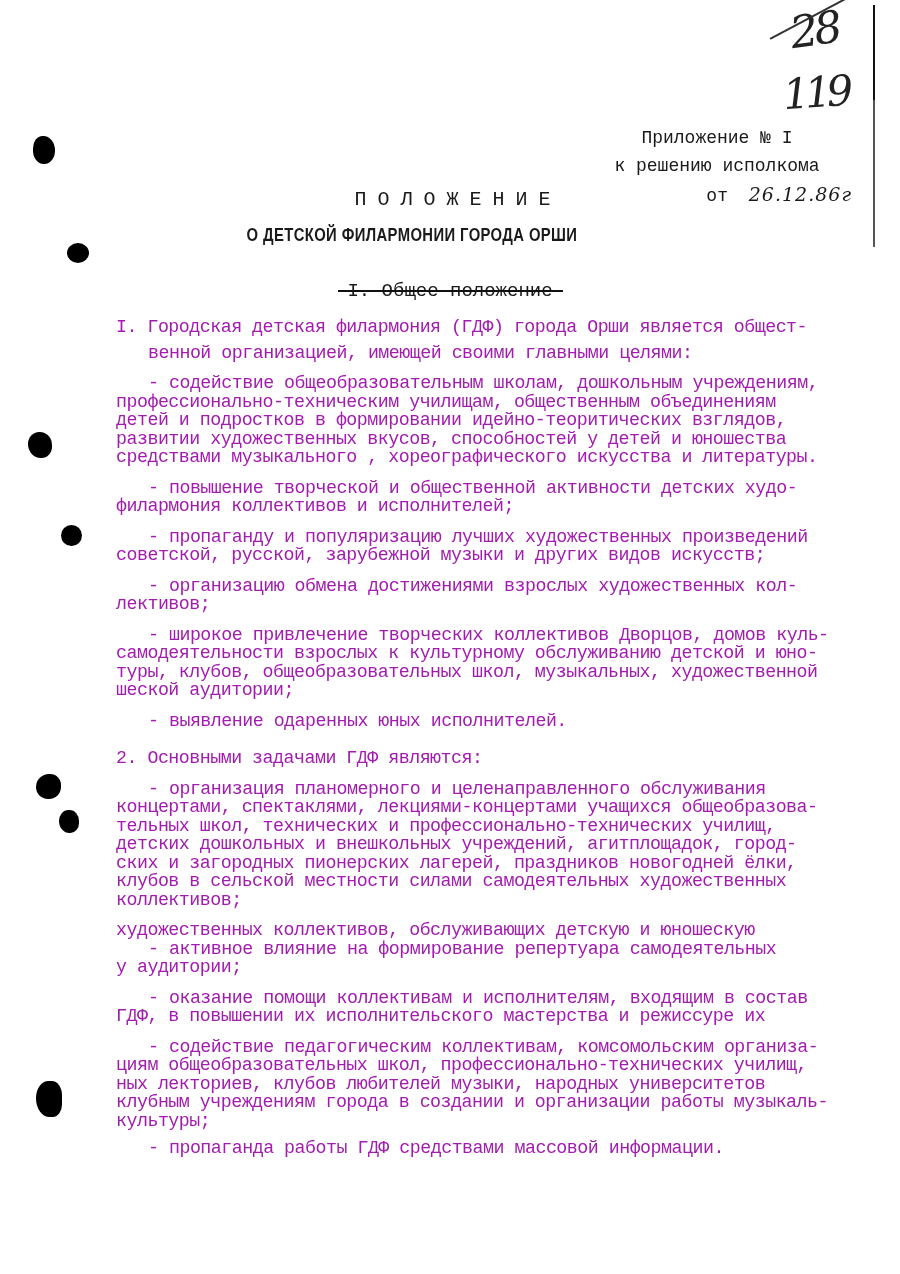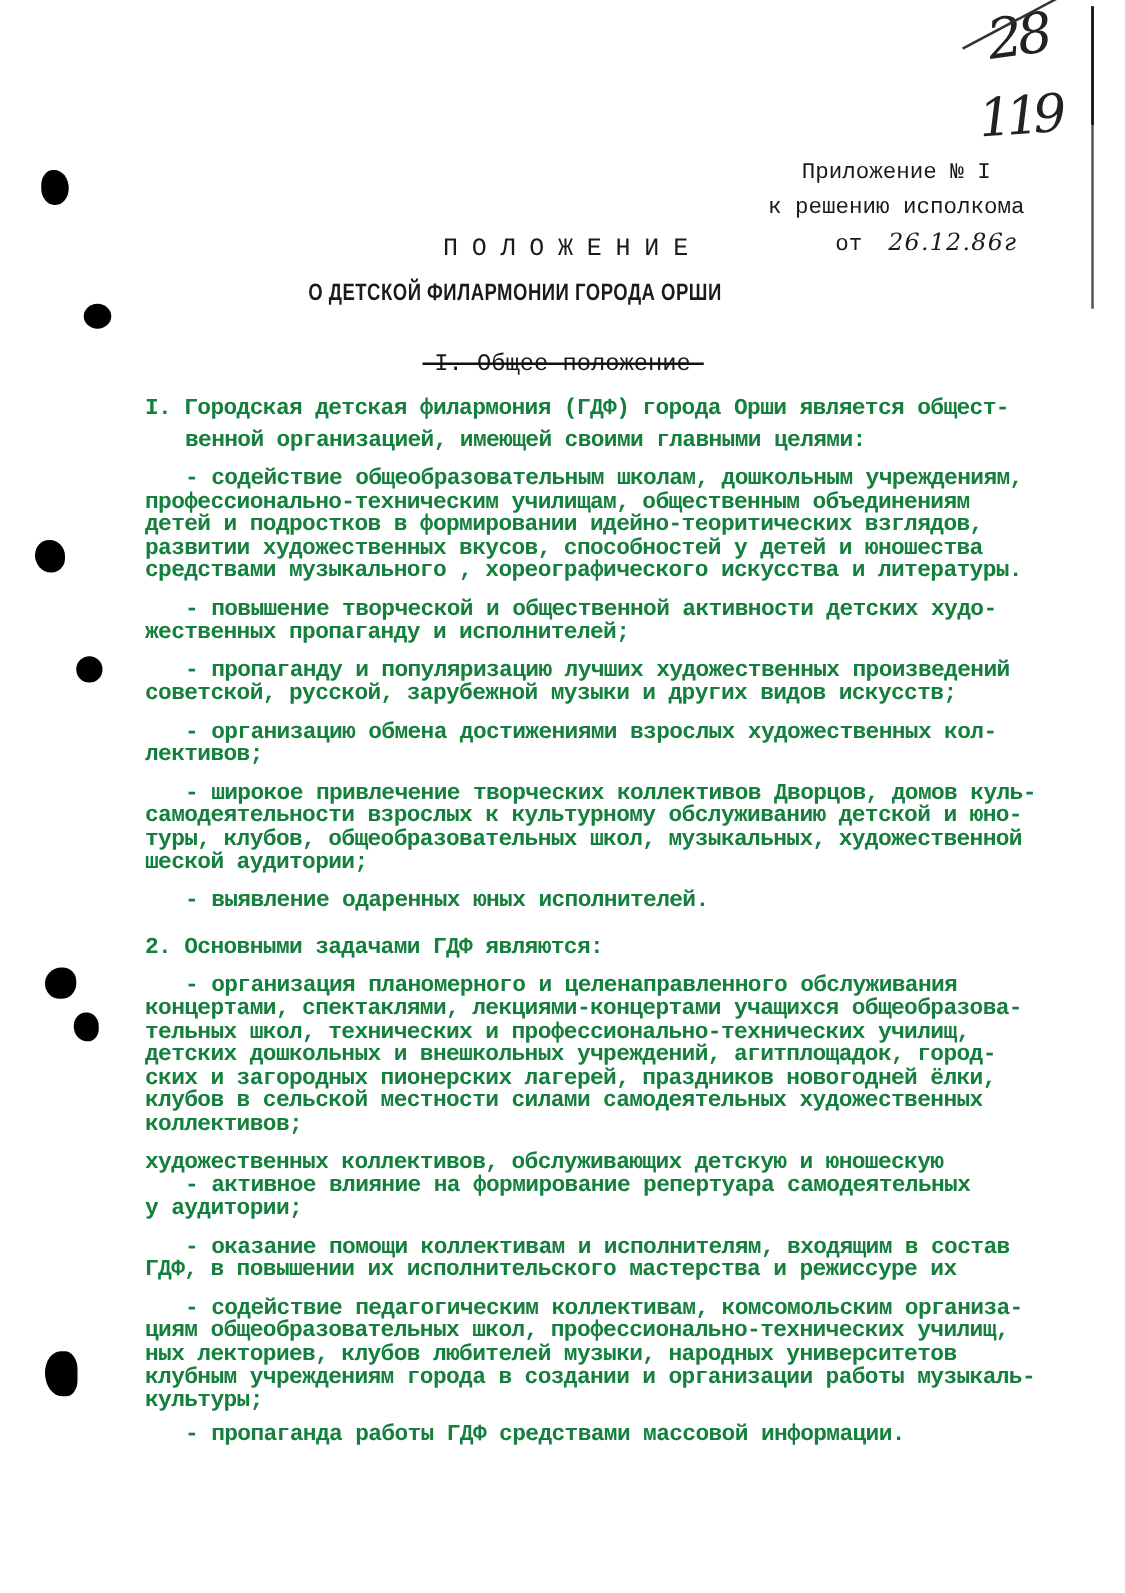--- a/index.html
+++ b/index.html
@@ -76,21 +76,21 @@
       position: absolute;
       left: 582px;
       top: 76px;
       font-size: 18px;
       line-height: 28px;
       text-align: center;
       width: 270px;
       margin-top: 48px;
     }
     .annex .row { white-space: nowrap; }
-    .annex .row.date { text-align: center; padding-left: 48px; }
+    .annex .row.date { text-align: right; padding-left: 48px; }
 
     .title {
       position: absolute;
       left: 0; width: 900px;
       text-align: center;
       white-space: nowrap;
     }
     .title-main {
       top: 188px;
       font-size: 20px;
@@ -122,22 +122,22 @@
     }
 
     .body-text {
       position: absolute;
       left: 116px;
       top: 318px;
       width: 760px;
       font-size: 18.3px;
       line-height: 18.5px;
       letter-spacing: -0.5px;
-      font-weight: bold;
-      color: #15803d;
+      font-weight: normal;
+      color: #a21caf;
     }
     .body-text .para { margin: 0; }
     .body-text .line { display: block; white-space: nowrap; }
     .body-text .indent { padding-left: 32px; }
     .gap-l { height: 12px; }
     .gap-m { height: 9px; }
     .gap-s { height: 7px; }
 
     
     .hole {
@@ -184,21 +184,21 @@
       <span class="line indent">- содействие общеобразовательным школам, дошкольным учреждениям,</span>
       <span class="line">профессионально-техническим училищам, общественным объединениям</span>
       <span class="line">детей и подростков в формировании идейно-теоритических взглядов,</span>
       <span class="line">развитии художественных вкусов, способностей у детей и юношества</span>
       <span class="line">средствами музыкального , хореографического искусства и литературы.</span>
     </div>
     <div class="gap-l"></div>
 
     <div class="para">
       <span class="line indent">- повышение творческой и общественной активности детских худо-</span>
-      <span class="line">жественных пропаганду и исполнителей;</span>
+      <span class="line">филармония коллективов и исполнителей;</span>
     </div>
     <div class="gap-l"></div>
 
     <div class="para">
       <span class="line indent">- пропаганду и популяризацию лучших художественных произведений</span>
       <span class="line">советской, русской, зарубежной музыки и других видов искусств;</span>
     </div>
     <div class="gap-l"></div>
 
     <div class="para">

